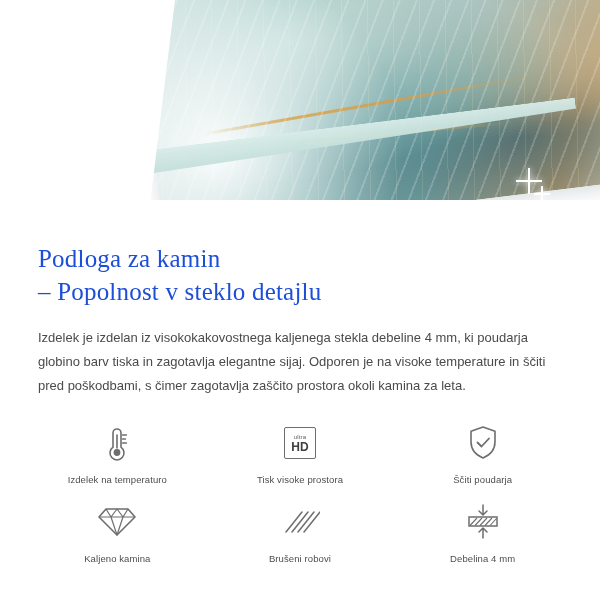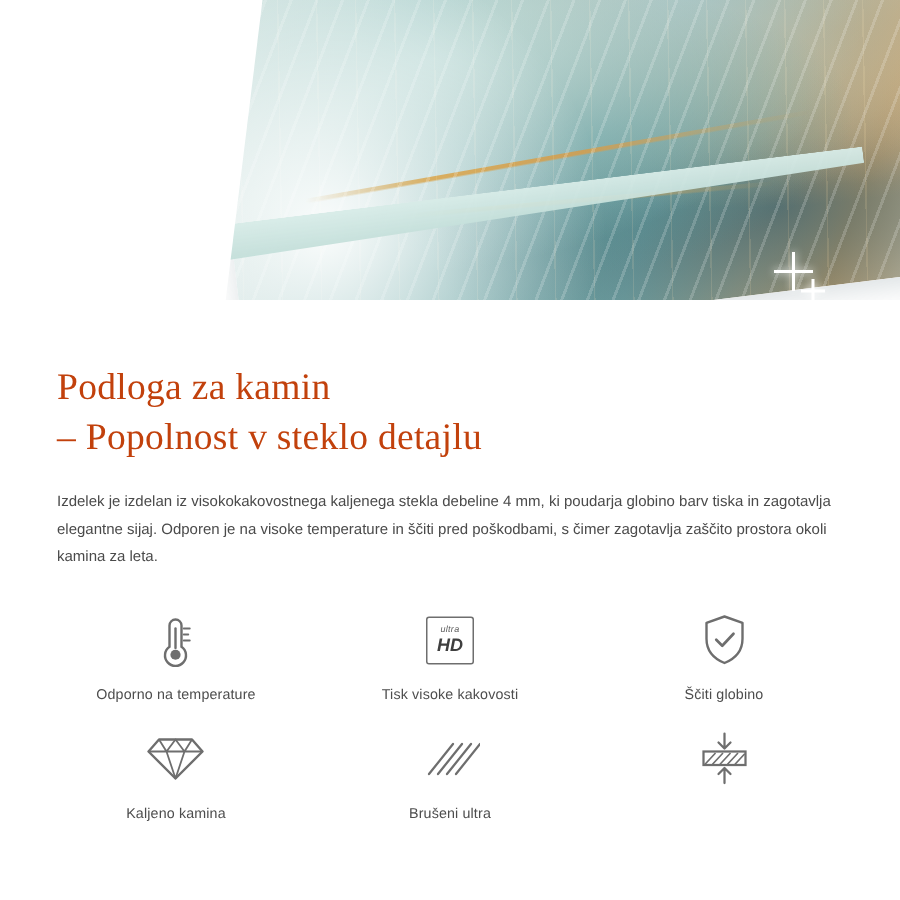--- a/index.html
+++ b/index.html
@@ -128,27 +128,27 @@
   
   .content {
     padding: 20px 38px 0 38px;
   }
   h1.title {
     margin: 0;
     font-family: "Liberation Serif", serif;
     font-weight: 400;
     font-size: 25px;
     line-height: 1.32;
-    color: #c2410c;
+    color: #1d4ed8;
     letter-spacing: .2px;
   }
   h1.title .line2 { display: block; }
   p.body {
     margin: 18px 0 16px 0;
-    font-size: 10px;
+    font-size: 13px;
     line-height: 1.85;
     color: #4a4a4a;
     max-width: 520px;
   }
 
   
   .features {
     margin-top: 22px;
     padding: 0 26px;
     display: grid;
@@ -174,21 +174,20 @@
   .hd-box {
     width: 30px;
     height: 30px;
     border: 1.6px solid #6e6e6e;
     border-radius: 2px;
     display: flex;
     flex-direction: column;
     align-items: center;
     justify-content: center;
     line-height: 1;
-    font-style: italic;
   }
   .hd-box .u {
     font-size: 6px;
     color: #5c5c5c;
     letter-spacing: .2px;
   }
   .hd-box .h {
     font-size: 12px;
     font-weight: bold;
     color: #3f3f3f;
@@ -224,67 +223,68 @@
 
     <div class="feature">
       <div class="ico">
         <svg width="34" height="38" viewBox="0 0 34 38">
           <path d="M17 5a4 4 0 0 1 4 4v14.2a7 7 0 1 1-8 0V9a4 4 0 0 1 4-4z" fill="none" stroke="#6e6e6e" stroke-width="1.6"></path>
           <path d="M17 11v13" stroke="#6e6e6e" stroke-width="1.6" stroke-linecap="round"></path>
           <circle cx="17" cy="28.5" r="3.4" fill="#6e6e6e"></circle>
           <path d="M22.5 11h4M22.5 15h3M22.5 19h4" stroke="#6e6e6e" stroke-width="1.3" stroke-linecap="round"></path>
         </svg>
       </div>
-      <div class="cap">Odporno na temperature</div>
+      <div class="cap">Izdelek na temperaturo</div>
     </div>
 
     <div class="feature">
       <div class="ico">
         <div class="hd-box">
           <span class="u">ultra</span>
           <span class="h">HD</span>
         </div>
       </div>
-      <div class="cap">Tisk visoke kakovosti</div>
+      <div class="cap">Tisk visoke prostora</div>
     </div>
 
     <div class="feature">
       <div class="ico">
         <svg width="36" height="40" viewBox="0 0 36 40">
           <path d="M18 4l12 4.2v10.6c0 8-5.2 13.4-12 16.2-6.8-2.8-12-8.2-12-16.2V8.2L18 4z" fill="none" stroke="#6e6e6e" stroke-width="1.6" stroke-linejoin="round"></path>
           <path d="M12.5 19.5l4 4 7.5-8" fill="none" stroke="#6e6e6e" stroke-width="1.8" stroke-linecap="round" stroke-linejoin="round"></path>
         </svg>
       </div>
-      <div class="cap">Ščiti globino</div>
+      <div class="cap">Ščiti poudarja</div>
     </div>
 
     <div class="feature">
       <div class="ico">
         <svg width="40" height="34" viewBox="0 0 40 34">
           <path d="M9 4h22l7 8-18 18L2 12 9 4z" fill="none" stroke="#6e6e6e" stroke-width="1.6" stroke-linejoin="round"></path>
           <path d="M2 12h36M9 4l5 8 6-8 6 8 5-8M14 12l6 18 6-18" fill="none" stroke="#6e6e6e" stroke-width="1.2" stroke-linejoin="round"></path>
         </svg>
       </div>
       <div class="cap">Kaljeno kamina</div>
     </div>
 
     <div class="feature">
       <div class="ico">
         <svg width="40" height="32" viewBox="0 0 40 32">
           <path d="M6 26L22 6M12 26L28 6M18 26L34 6M24 26L40 6" stroke="#6e6e6e" stroke-width="1.5" stroke-linecap="round"></path>
         </svg>
       </div>
-      <div class="cap">Brušeni ultra</div>
+      <div class="cap">Brušeni robovi</div>
     </div>
 
     <div class="feature">
       <div class="ico">
         <svg width="40" height="38" viewBox="0 0 40 38">
           <path d="M20 2v9M16 8l4 4 4-4" fill="none" stroke="#6e6e6e" stroke-width="1.5" stroke-linecap="round" stroke-linejoin="round"></path>
           <rect x="6" y="14" width="28" height="9" fill="none" stroke="#6e6e6e" stroke-width="1.5"></rect>
           <path d="M7 22.5l7-7.5M12 22.5l7-7.5M17 22.5l7-7.5M22 22.5l7-7.5M27 22.5l6.5-7" stroke="#6e6e6e" stroke-width="1.1"></path>
           <path d="M20 35v-9M16 29l4-4 4 4" fill="none" stroke="#6e6e6e" stroke-width="1.5" stroke-linecap="round" stroke-linejoin="round"></path>
         </svg>
       </div>
+      <div class="cap">Debelina 4 mm</div>
     </div>
 
   </div>
 </div>
 
 </body></html>

